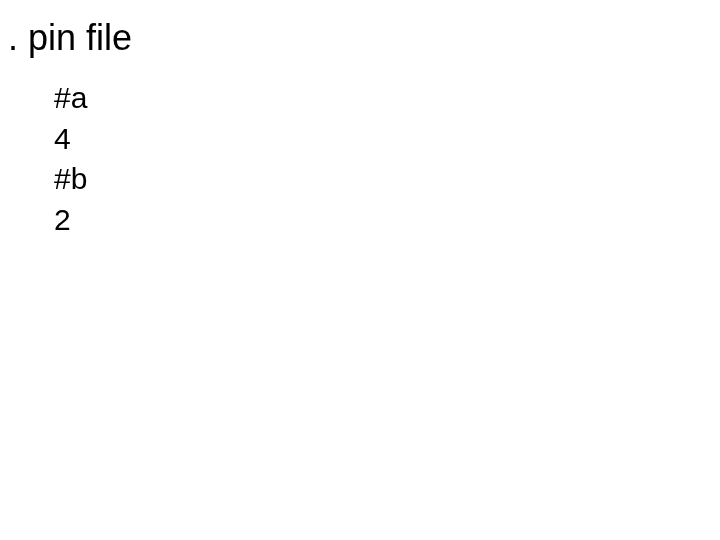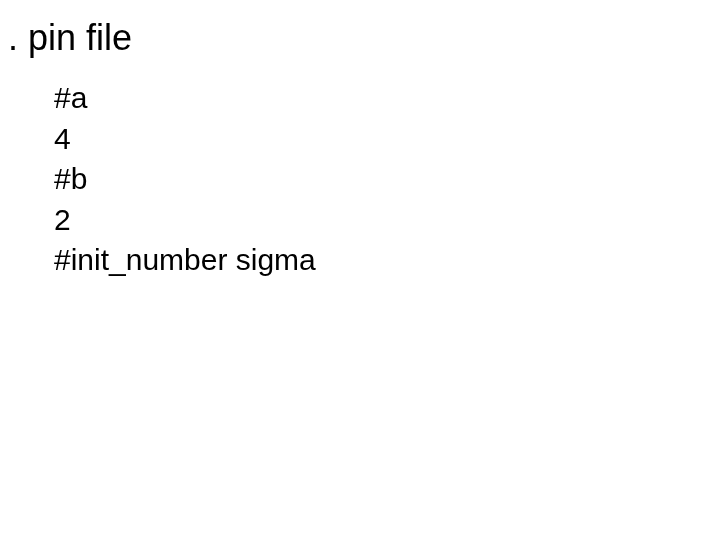--- a/index.html
+++ b/index.html
@@ -40,15 +40,14 @@
 </head>
 <body>
 
 <div class="page">
   <div class="title">. pin file</div>
   <div class="content">
     <div class="row">#a</div>
     <div class="row">4</div>
     <div class="row">#b</div>
     <div class="row">2</div>
-    <div class="row">#init_number sigma</div>
   </div>
 </div>
 
 </body></html>

